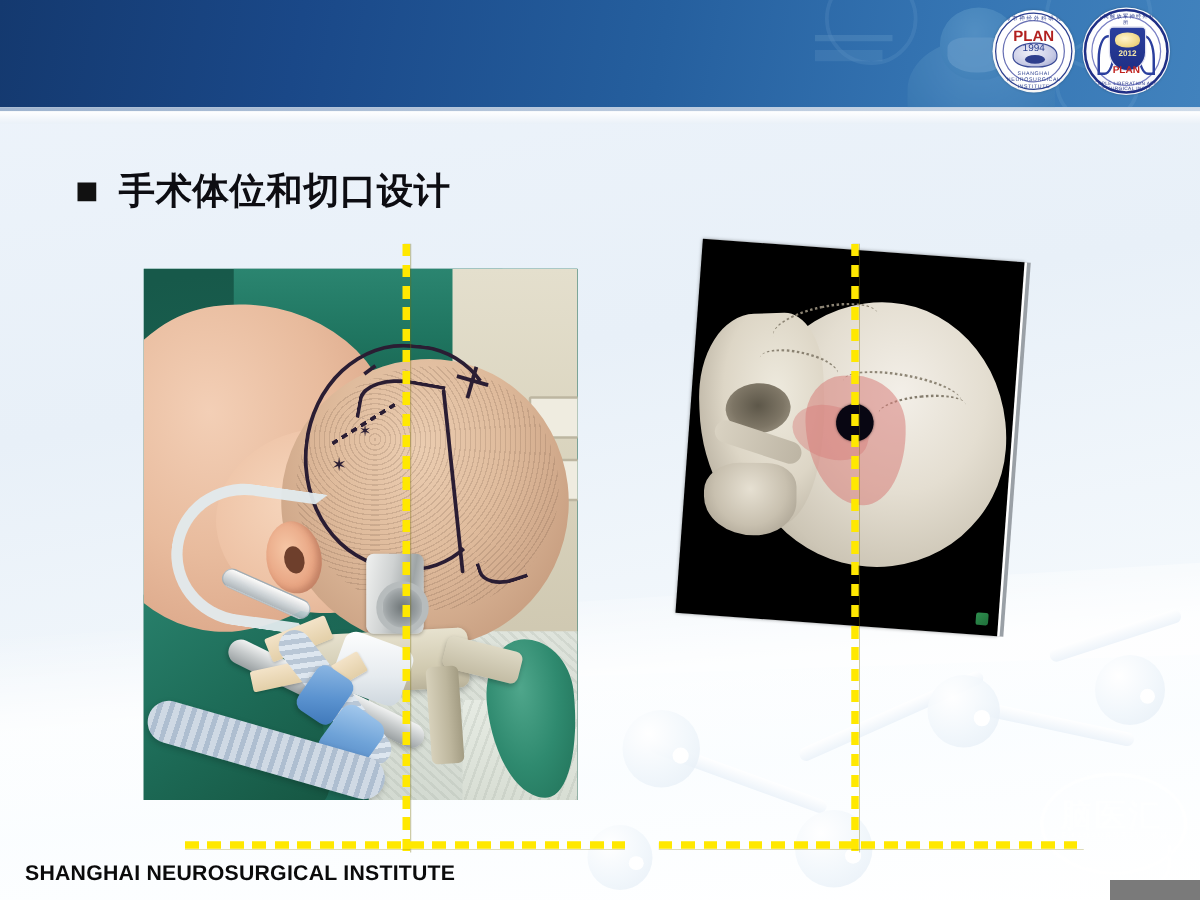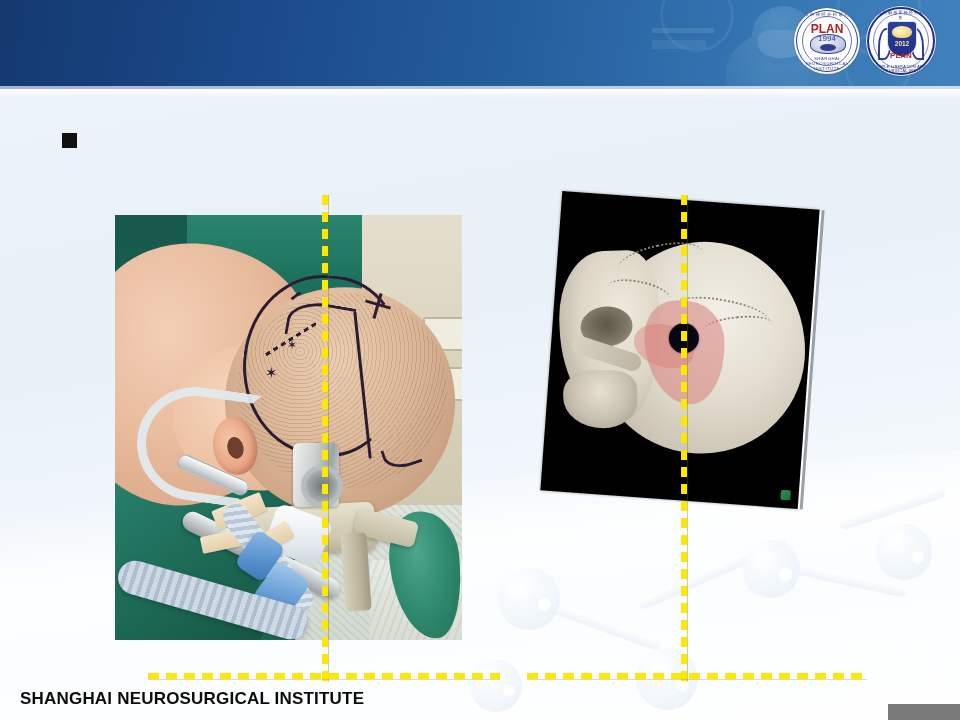--- a/index.html
+++ b/index.html
@@ -784,20 +784,21 @@
     <div class="shield">
       <div class="shield-brain"></div>
       <div class="shield-year">2012</div>
     </div>
     <div class="pla-text">PLAN</div>
     <div class="arc-en">PEOPLE LIBERATION ARMY NEUROSURGICAL INSTITUTE</div>
   </div>
 
   <div id="bullet-row">
     <div id="bullet-marker"></div>
+    <div id="bullet-text">手术体位和切口设计</div>
   </div>
 
   <div id="photo-or">
     <div class="or-drape"></div>
     <div class="or-drape-top"></div>
     <div class="or-wall"></div>
     <div class="or-wallplate p1"></div>
     <div class="or-wallplate p2"></div>
     <div class="or-floor"></div>
     <div class="or-floor2"></div>

